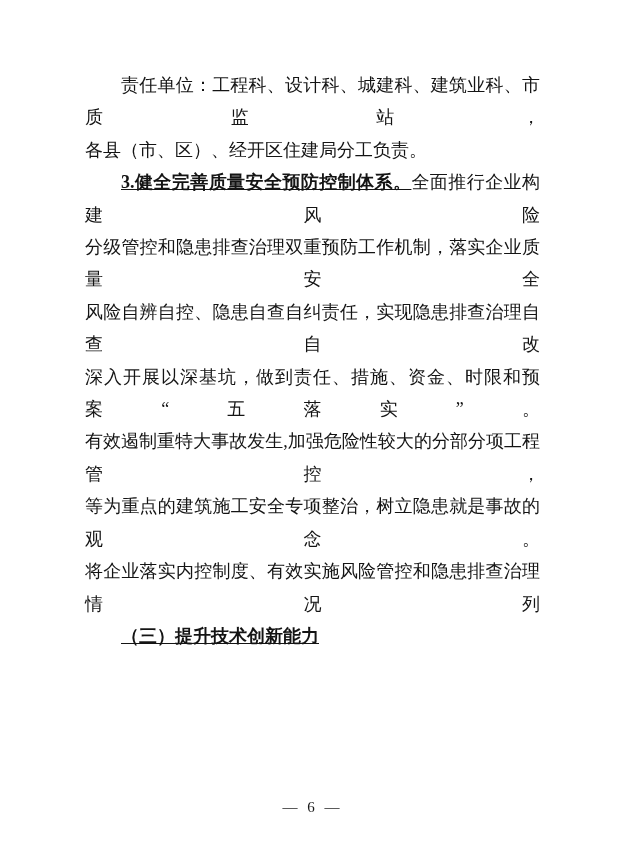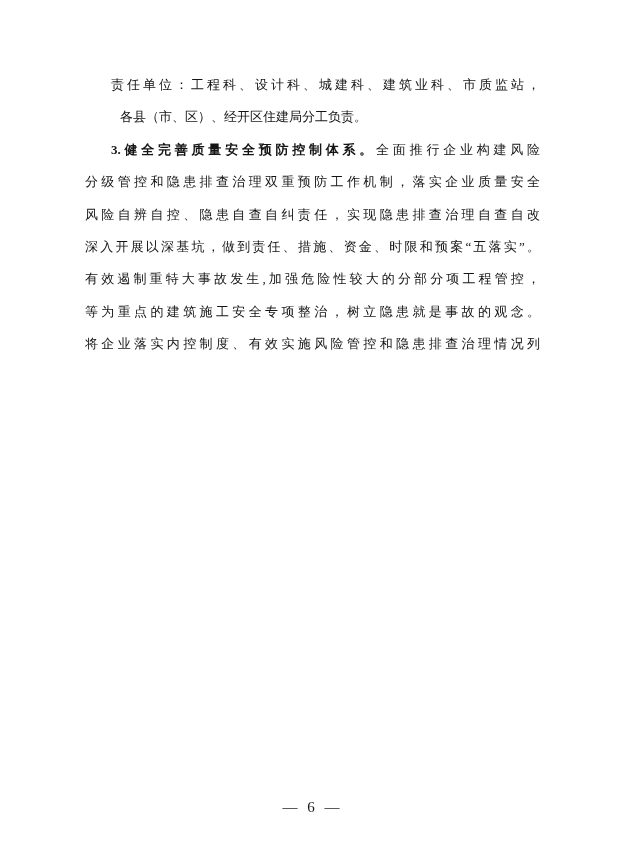--- a/index.html
+++ b/index.html
@@ -5,30 +5,30 @@
   html, body { margin: 0; padding: 0; background: #ffffff; }
   body {
     width: 625px; height: 848px; position: relative; overflow: hidden;
     font-family: "Liberation Serif", "DejaVu Serif", serif;
     color: #141414;
   }
   .page { position: absolute; inset: 0; background: #ffffff; }
   .content { position: absolute; left: 85px; right: 85px; top: 69px; }
   .para { margin: 0; }
   .line {
-    font-size: 13px;
+    font-size: 18px;
     line-height: 32.4px;
     text-align: justify;
     text-align-last: justify;
     text-justify: inter-ideograph;
   }
-  .line.no-fill { text-align-last: left; margin-left: 35px; }
+  .line.no-fill { text-align-last: left; }
   .line.indent { text-indent: 2em; }
   .run { font-weight: 400; }
-  .run.bold { font-weight: 700; }
+  .run.bold { font-weight: 700; text-decoration: underline; }
   .heading .line { font-weight: 700; }
   .footer {
     position: absolute; left: 0; right: 0; bottom: 32px;
     text-align: center;
     font-size: 15px;
     letter-spacing: 3px;
     color: #1a1a1a;
   }
 </style>
 </head>
@@ -44,20 +44,23 @@
         <div class="line indent"><span class="run bold">3.健全完善质量安全预防控制体系。</span><span class="run">全面推行企业构建风险</span></div>
         <div class="line"><span class="run">分级管控和隐患排查治理双重预防工作机制，落实企业质量安全</span></div>
         <div class="line"><span class="run">风险自辨自控、隐患自查自纠责任，实现隐患排查治理自查自改</span></div>
         <div class="line"><span class="run">深入开展以深基坑，做到责任、措施、资金、时限和预案“五落实”。</span></div>
         <div class="line"><span class="run">有效遏制重特大事故发生,加强危险性较大的分部分项工程管控，</span></div>
         <div class="line"><span class="run">等为重点的建筑施工安全专项整治，树立隐患就是事故的观念。</span></div>
         <div class="line"><span class="run">将企业落实内控制度、有效实施风险管控和隐患排查治理情况列</span></div>
       </div>
       <div class="para body">
       </div>
+      <div class="para heading">
+        <div class="line indent no-fill"><span class="run bold">（三）提升技术创新能力</span></div>
+      </div>
       <div class="para body">
         <div class="line indent"></div>
       </div>
     </div>
   <div class="footer">
     <span>— 6 —</span>
   </div>
 </div>
 
 </body></html>

